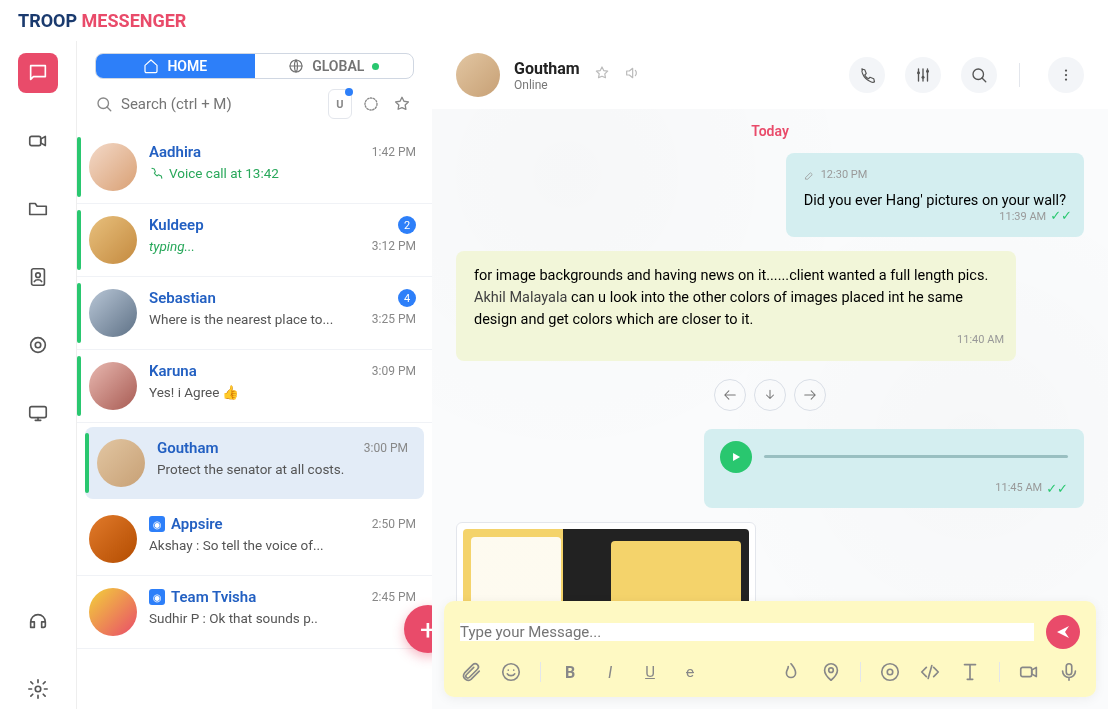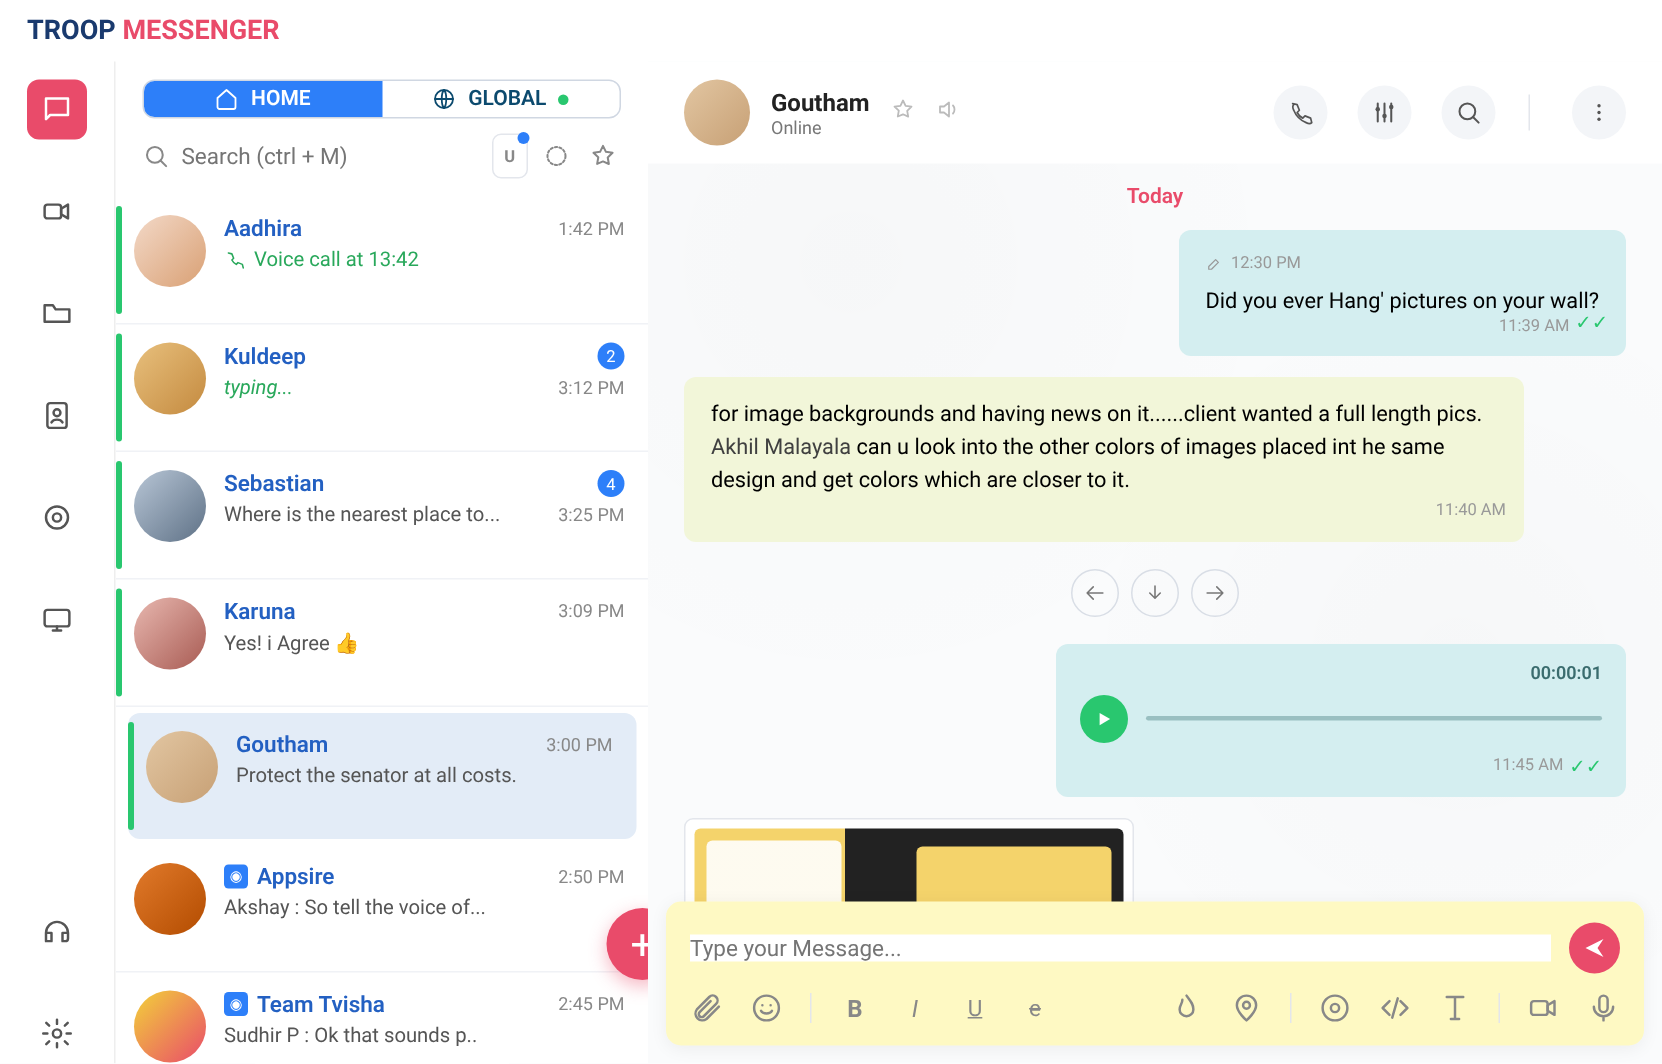--- a/index.html
+++ b/index.html
@@ -14,32 +14,32 @@
 .rail { width: 76px; display: flex; flex-direction: column; align-items: center; padding-top: 12px; gap: 28px; }
 .rail-item { width: 40px; height: 40px; display: flex; align-items: center; justify-content: center; border-radius: 8px; color: #555; cursor: pointer; }
 .rail-item.active { background: #e94b6a; color: #fff; }
 .rail-spacer { flex: 1; }
 .rail svg { width: 22px; height: 22px; }
 
 
 .list-panel { width: 356px; border-left: 1px solid #eee; display: flex; flex-direction: column; min-height: 0; }
 .tabs-wrap { padding: 12px 18px 10px; }
 .tabs { display: flex; border: 1px solid #d0d7e2; border-radius: 8px; overflow: hidden; height: 26px; }
-.tab { flex: 1; display: flex; align-items: center; justify-content: center; gap: 8px; font-weight: 600; font-size: 14px; cursor: pointer; color: #0c4a6e; }
+.tab { flex: 1; display: flex; align-items: center; justify-content: center; gap: 8px; font-weight: 600; font-size: 14px; cursor: pointer; color: #737373; }
 .tab.active { background: #2d7ff9; color: #fff; }
 .tab .dot { width: 7px; height: 7px; background: #29c76f; border-radius: 50%; }
 .tab svg { width: 16px; height: 16px; }
 .search-row { display: flex; align-items: center; gap: 8px; padding: 0 18px 12px; }
 .search-row .search { flex: 1; display: flex; align-items: center; gap: 8px; color: #888; }
 .search-row input { border: none; outline: none; flex: 1; font-size: 15px; color: #333; }
 .search-row .icon-btn { width: 30px; height: 30px; border: 1px solid #e3e6ec; border-radius: 6px; display: flex; align-items: center; justify-content: center; color: #888; cursor: pointer; position: relative; }
 .search-row .icon-btn.plain { border: none; }
 .search-row .icon-btn .bdot { position: absolute; top: -2px; right: -2px; width: 8px; height: 8px; background: #2d7ff9; border-radius: 50%; }
 .chat-list { flex: 1; overflow: auto; position: relative; }
-.chat-item { display: flex; align-items: flex-start; gap: 12px; padding: 12px 16px 24px 12px; border-bottom: 1px solid #f0f2f6; position: relative; cursor: pointer; }
+.chat-item { display: flex; align-items: flex-start; gap: 12px; padding: 12px 16px 12px 12px; border-bottom: 1px solid #f0f2f6; position: relative; cursor: pointer; }
 .chat-item.active { background: #e3ecf7; border-radius: 8px; margin: 4px 8px; border-bottom: none; }
 .chat-item .bar { position: absolute; left: 0; top: 6px; bottom: 6px; width: 4px; background: #29c76f; border-radius: 2px; }
 .chat-item .avatar { width: 48px; height: 48px; border-radius: 50%; background: linear-gradient(135deg,#ddd,#bbb); flex-shrink: 0; display:flex; align-items:center; justify-content:center; color:#fff; font-weight:700; font-size:14px;}
 .chat-item .body { flex: 1; min-width: 0; }
 .chat-item .row1 { display: flex; align-items: center; }
 .chat-item .name { color: #2360c2; font-weight: 600; font-size: 15px; }
 .chat-item .badge { margin-left: auto; width: 18px; height: 18px; background: #2d7ff9; color: #fff; border-radius: 50%; font-size: 11px; display: flex; align-items: center; justify-content: center; }
 .chat-item .time { margin-left: auto; font-size: 12px; color: #888; }
 .chat-item .row2 { display: flex; align-items: center; margin-top: 4px; gap: 6px; }
 .chat-item .preview { color: #555; font-size: 13.5px; white-space: nowrap; overflow: hidden; text-overflow: ellipsis; flex: 1; }
@@ -379,21 +379,20 @@
               </svg>
             </div>
           <div class="ma">
               <svg viewBox="0 0 24 24" width="14" height="14">
                 <path d="M14 5l7 7-7 7M21 12H3"></path>
               </svg>
             </div>
         </div>
 
         <div class="voice-msg">
-          <div class="voice-time">00:00:01</div>
           <div class="voice-row">
             <div class="play-btn">
                 <svg viewBox="0 0 24 24" width="14" height="14">
                   <path class="fill" fill="#fff" d="M7 5v14l12-7z"></path>
                 </svg>
               </div>
             <div class="voice-track"></div>
           </div>
           <div class="voice-meta">
               <span>11:45 AM</span>

